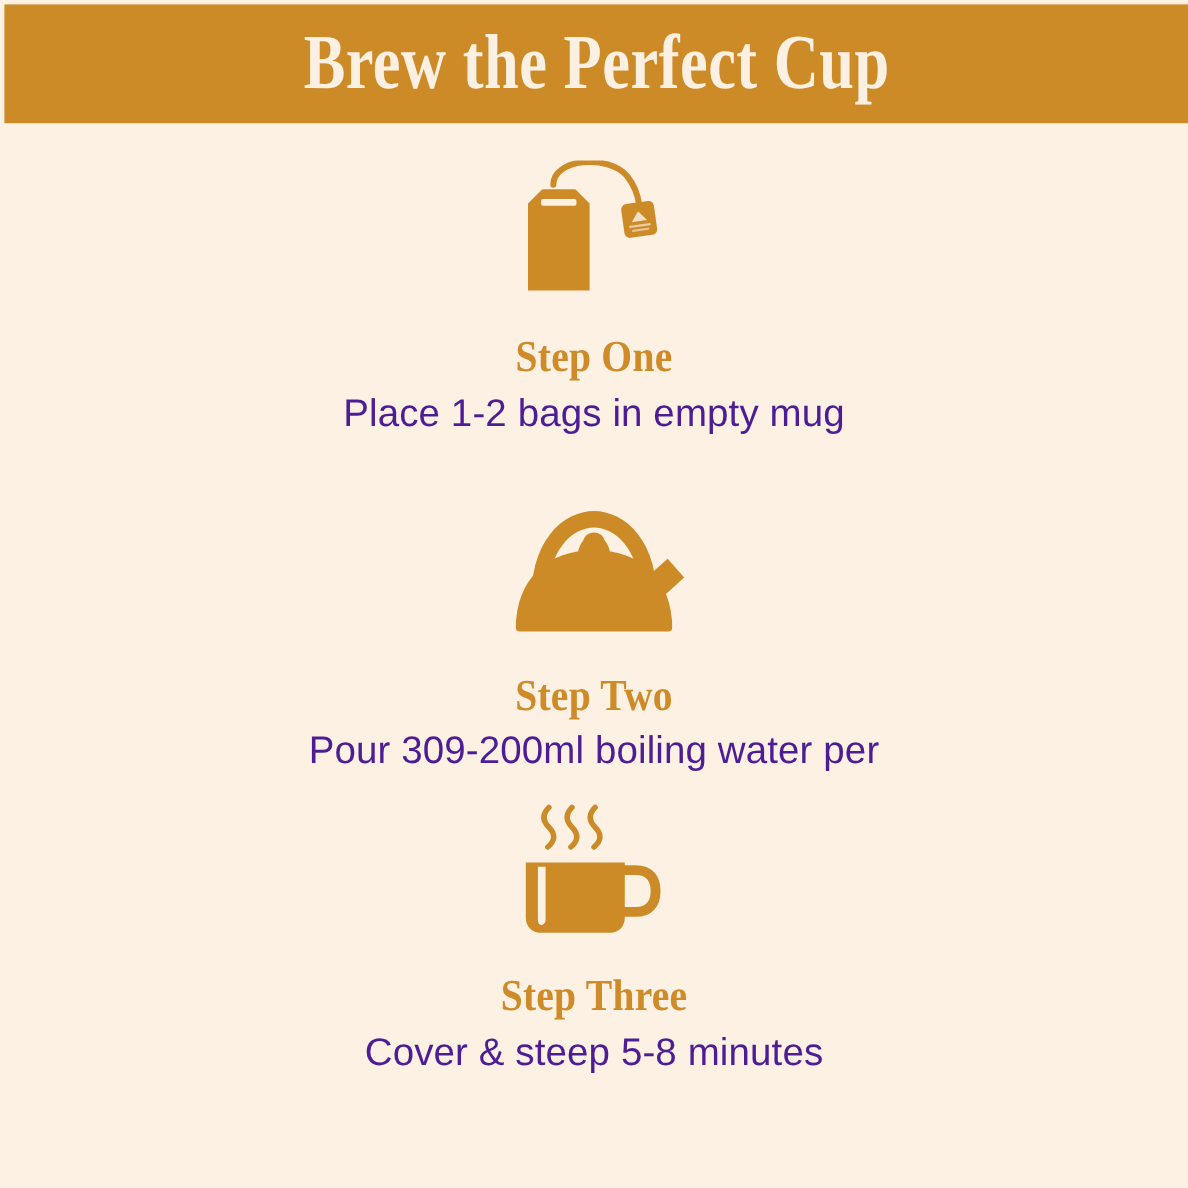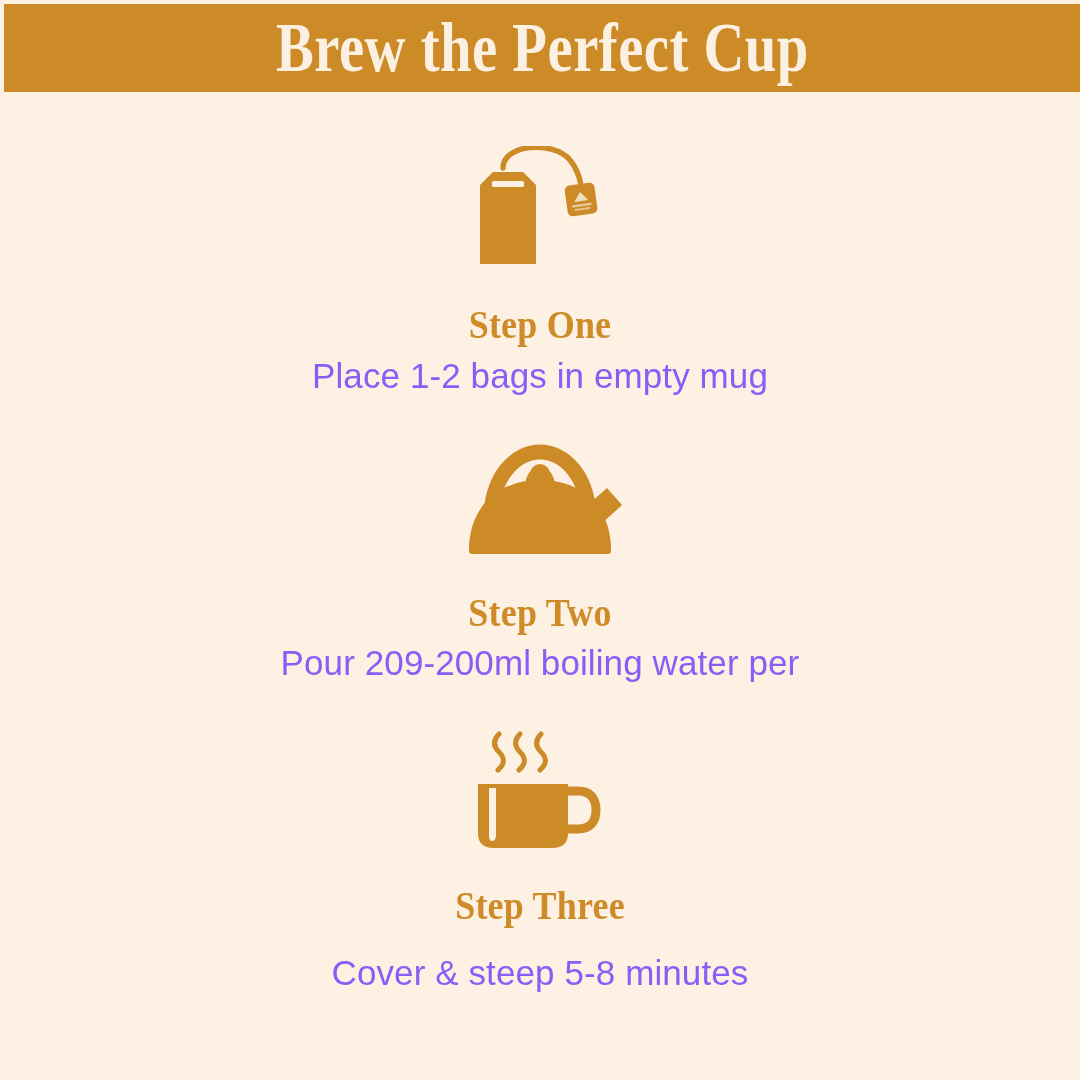--- a/index.html
+++ b/index.html
@@ -21,21 +21,21 @@
     background: #FDF1E4;
     box-sizing: border-box;
   }
 
   
   .header-band {
     position: absolute;
     left: 4px;
     top: 4px;
     width: 1076px;
-    height: 88px;
+    height: 108px;
     background: #CD8B28;
     display: flex;
     align-items: center;
     justify-content: center;
     overflow: hidden;
   }
   .header-title {
     color: #FBF0E2;
     font-family: "Liberation Serif", serif;
     font-weight: bold;
@@ -72,47 +72,47 @@
     font-family: "Liberation Serif", serif;
     font-weight: bold;
     font-size: 36px;
     line-height: 1.05;
     letter-spacing: 0.2px;
     transform: scaleY(1.12);
     transform-origin: center top;
     white-space: nowrap;
   }
   .step-desc {
-    color: #8b5cf6;
+    color: #4c1d95;
     font-family: "Liberation Sans", sans-serif;
     font-size: 35px;
     line-height: 1.30;
     letter-spacing: 0.1px;
     font-weight: 400;
   }
   .step-desc .line {
     display: block;
   }
 
   
   #step-one   { top: 34px; }
-  #step-two   { top: 314px; }
+  #step-two   { top: 334px; }
   #step-three { top: 612px; }
 
   #step-one .step-icon   { height: 130px; }
   #step-two .step-icon   { height: 136px; }
   #step-three .step-icon { height: 130px; }
 
   #step-one .step-title   { margin-top: 28px; }
   #step-two .step-title   { margin-top: 30px; }
   #step-three .step-title { margin-top: 31px; }
 
   #step-one .step-desc   { margin-top: 11px; }
   #step-two .step-desc   { margin-top: 10px; }
-  #step-three .step-desc { margin-top: 27px; }
+  #step-three .step-desc { margin-top: 11px; }
 
   svg { display: block; }
 </style>
 </head>
 <body>
 
 <div class="poster">
 
   <div class="header-band">
     <div class="header-title">Brew the Perfect Cup</div>
@@ -156,21 +156,21 @@
           <path d="M 14 124 C 14 82 42 54 85 54 C 128 54 156 82 156 124 Z" fill="#CD8B28"></path>
 
           <path d="M 70 62 C 70 47 78 41 85 41 C 92 41 100 47 100 62 Z" fill="#CD8B28"></path>
           <circle cx="85" cy="48" r="10" fill="#CD8B28"></circle>
 
           <rect x="14" y="116" width="142" height="12" rx="3" fill="#CD8B28"></rect>
         </svg>
       </div>
       <div class="step-title">Step Two</div>
       <div class="step-desc">
-        <span class="line">Pour 209-200ml boiling water per</span>
+        <span class="line">Pour 309-200ml boiling water per</span>
       </div>
     </div>
 
     <div class="step" id="step-three">
       <div class="step-icon">
         <svg width="150" height="130" viewBox="0 0 150 130">
 
           <g fill="none" stroke="#CD8B28" stroke-width="5" stroke-linecap="round">
             <path d="M 33 46 C 40 40 40 34 34 28 C 28 22 28 16 34 10"></path>
             <path d="M 54 46 C 61 40 61 34 55 28 C 49 22 49 16 55 10"></path>

